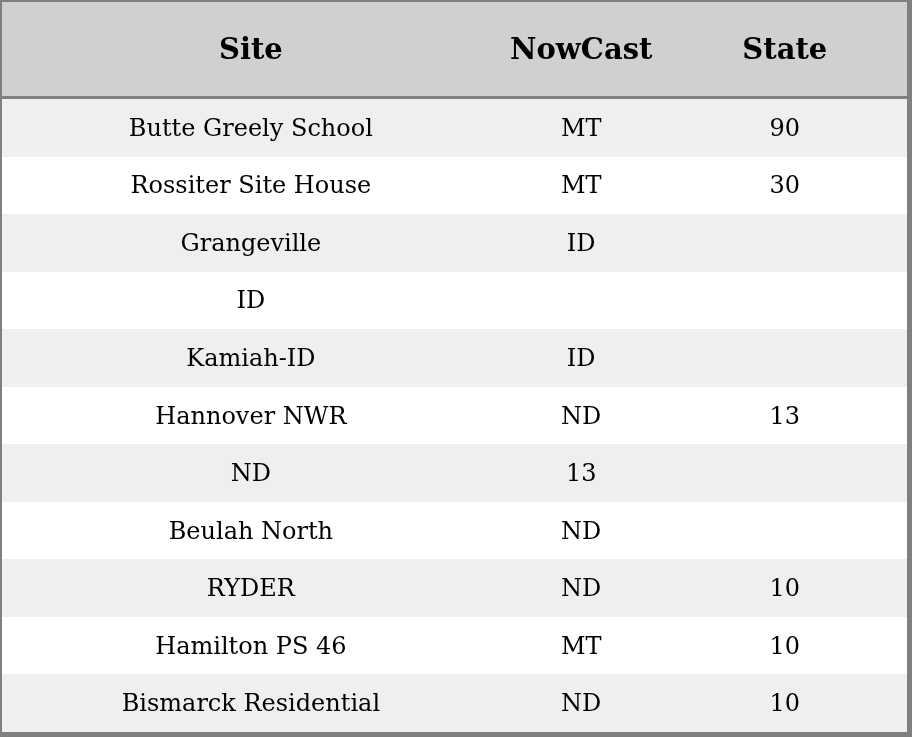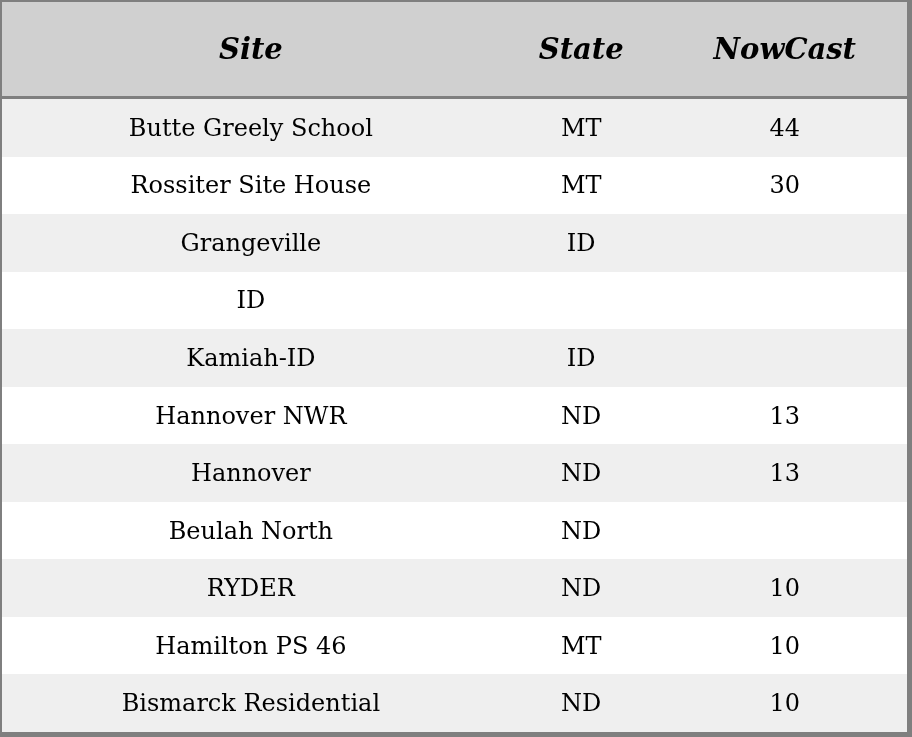--- a/index.html
+++ b/index.html
@@ -23,21 +23,20 @@
   }
   .thead{
     flex:0 0 94px;
     background:var(--header-bg);
     border-bottom:3px solid var(--border);
     display:grid;
     grid-template-columns:55% 18% 27%;
     align-items:center;
     font-weight:bold;
     font-size:29px;
-    font-style:italic;
   }
   .tbody{
     flex:1 1 auto;
     display:flex;flex-direction:column;
   }
   .row{
     flex:1 1 0;
     display:grid;
     grid-template-columns:55% 18% 27%;
     align-items:center;
@@ -46,28 +45,28 @@
   }
   .row:nth-child(odd){background:var(--stripe-bg);}
   .cell{text-align:center;white-space:nowrap;overflow:hidden;}
 </style>
 </head>
 <body>
 
 <div class="table">
   <div class="thead">
     <div class="cell">Site</div>
+    <div class="cell">NowCast</div>
     <div class="cell">State</div>
-    <div class="cell">NowCast</div>
   </div>
   <div class="tbody" id="tbody">
       <div class="row">
         <div class="cell">Butte Greely School</div>
         <div class="cell">MT</div>
-        <div class="cell">44</div>
+        <div class="cell">90</div>
       </div>
       <div class="row">
         <div class="cell">Rossiter Site House</div>
         <div class="cell">MT</div>
         <div class="cell">30</div>
       </div>
       <div class="row">
         <div class="cell">Grangeville</div>
         <div class="cell">ID</div>
       </div>
@@ -77,21 +76,20 @@
       <div class="row">
         <div class="cell">Kamiah-ID</div>
         <div class="cell">ID</div>
       </div>
       <div class="row">
         <div class="cell">Hannover NWR</div>
         <div class="cell">ND</div>
         <div class="cell">13</div>
       </div>
       <div class="row">
-        <div class="cell">Hannover</div>
         <div class="cell">ND</div>
         <div class="cell">13</div>
       </div>
       <div class="row">
         <div class="cell">Beulah North</div>
         <div class="cell">ND</div>
       </div>
       <div class="row">
         <div class="cell">RYDER</div>
         <div class="cell">ND</div>

